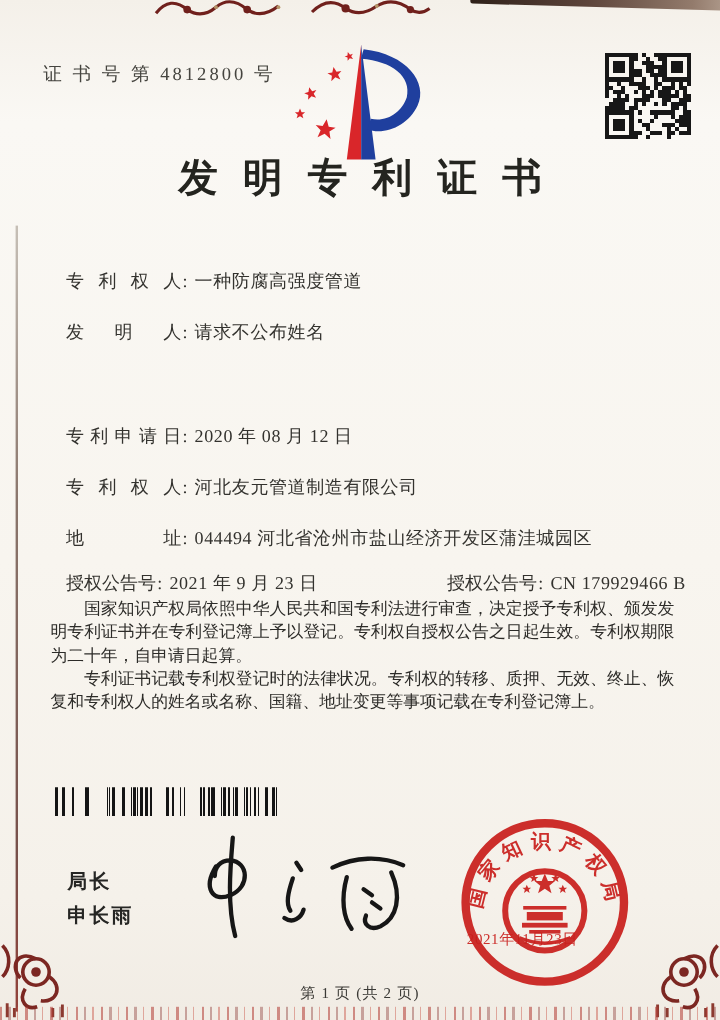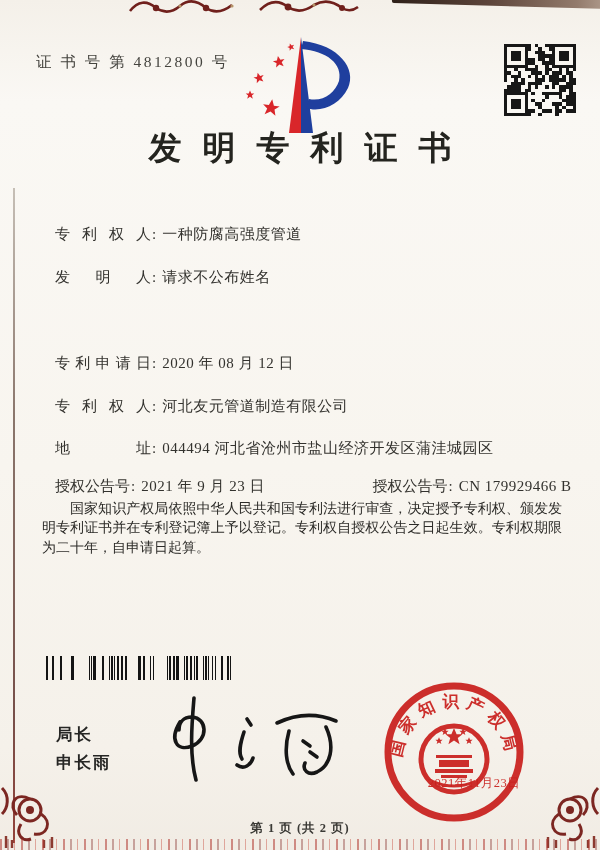--- a/index.html
+++ b/index.html
@@ -64,26 +64,26 @@
   .barcode { position:absolute; left:40px; top:656px; width:198px; height:24px; }
   .sig-title, .sig-name {
     position:absolute; left:56px; font-family:"Liberation Sans","DejaVu Sans",sans-serif;
     font-size:16.5px; letter-spacing:2px; color:#262624; font-weight:600;
   }
   .sig-title { top:724px;text-align:center; }
   .sig-name  { top:752px; }
   .signature { position:absolute; left:152px; top:692px; width:200px; height:92px; }
   .seal { position:absolute; left:381px; top:679px; width:146px; height:146px; }
   .seal-date {
-    position:absolute; left:401px; top:775px; width:146px; text-align:center;
+    position:absolute; left:389px; top:775px; width:146px; 
     font-size:12.5px; color:#c9201d; letter-spacing:0.5px; opacity:0.92; white-space:nowrap;
   }
   .footer {
     position:absolute; left:0; top:820px; width:100%; text-align:center;
-    font-size:12.5px; letter-spacing:1px; color:#3a3935;font-weight:bold;
+    font-size:12.5px; letter-spacing:1px; color:#3a3935;
   }
 </style>
 </head>
 <body>
 
 <div class="page">
 
   <svg class="top-band" viewBox="0 0 232 14">
     <g fill="none" stroke="#70201c" stroke-width="2.6">
       <path d="M2,11 Q14,-4 28,8 Q40,16 52,6 Q64,-4 78,8 Q90,16 104,5"></path>
@@ -306,20 +306,21 @@
   </div>
   <div class="frow" style="top:460px">
     <span>授权公告号</span><span class="fcolon">:</span><span class="fvalue">2021 年 9 月 23 日</span>
     <span class="grant2">
       <span>授权公告号</span><span class="fcolon">:</span><span class="fvalue">CN 179929466 B</span>
     </span>
   </div>
 
   <div class="body-text">
     <p>国家知识产权局依照中华人民共和国专利法进行审查，决定授予专利权、颁发发明专利证书并在专利登记簿上予以登记。专利权自授权公告之日起生效。专利权期限为二十年，自申请日起算。</p>
+    <p>专利证书记载专利权登记时的法律状况。专利权的转移、质押、无效、终止、恢复和专利权人的姓名或名称、国籍、地址变更等事项记载在专利登记簿上。</p>
   </div>
 
   <svg class="barcode" viewBox="0 0 198 24" preserveAspectRatio="none" shape-rendering="crispEdges">
       <rect x="6" y="0" width="2" height="24" fill="#141414"></rect>
       <rect x="12" y="0" width="2" height="24" fill="#141414"></rect>
       <rect x="20" y="0" width="2" height="24" fill="#141414"></rect>
       <rect x="31" y="0" width="3" height="24" fill="#141414"></rect>
       <rect x="49" y="0" width="1" height="24" fill="#141414"></rect>
       <rect x="51" y="0" width="1" height="24" fill="#141414"></rect>
       <rect x="53" y="0" width="3" height="24" fill="#141414"></rect>

